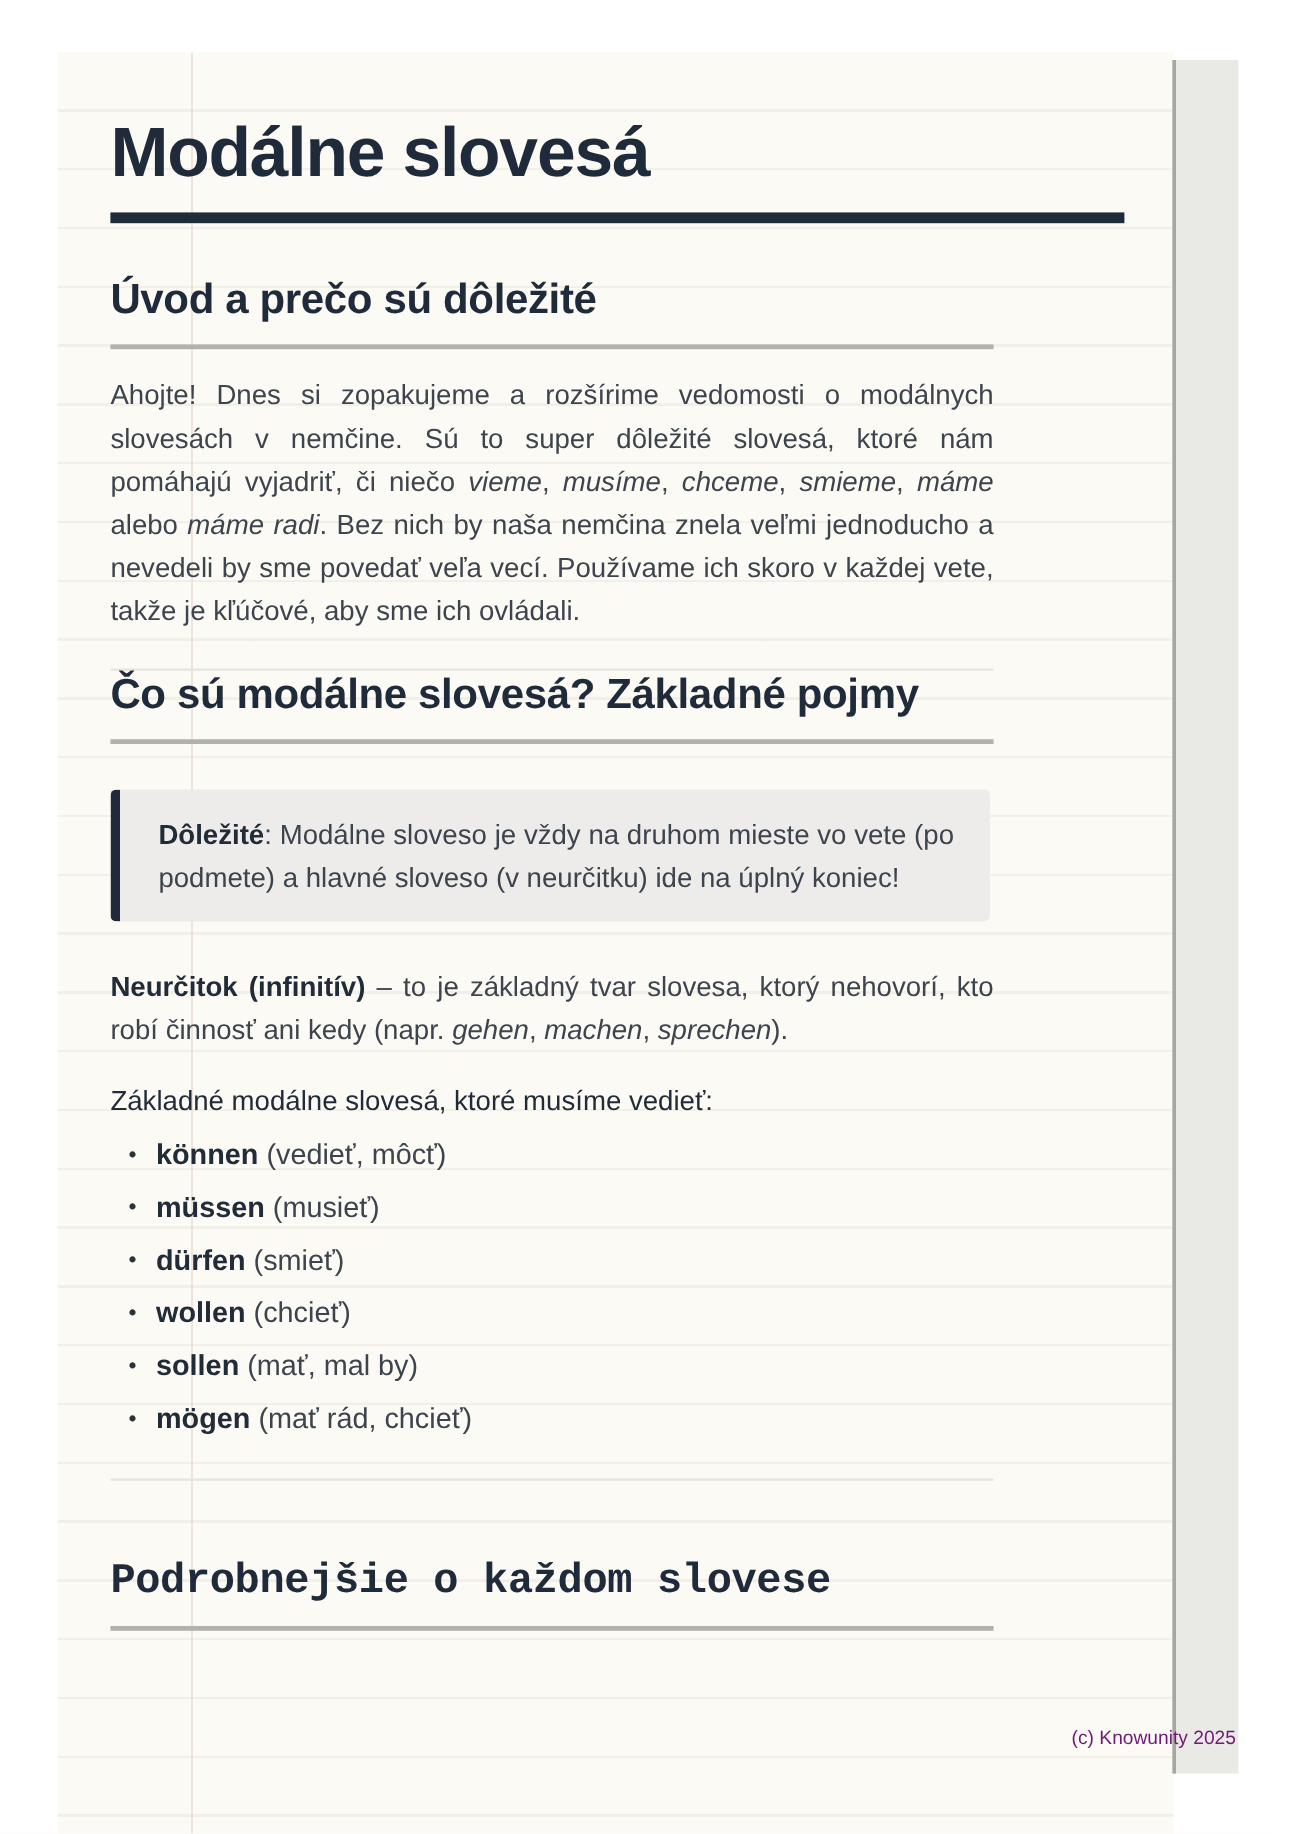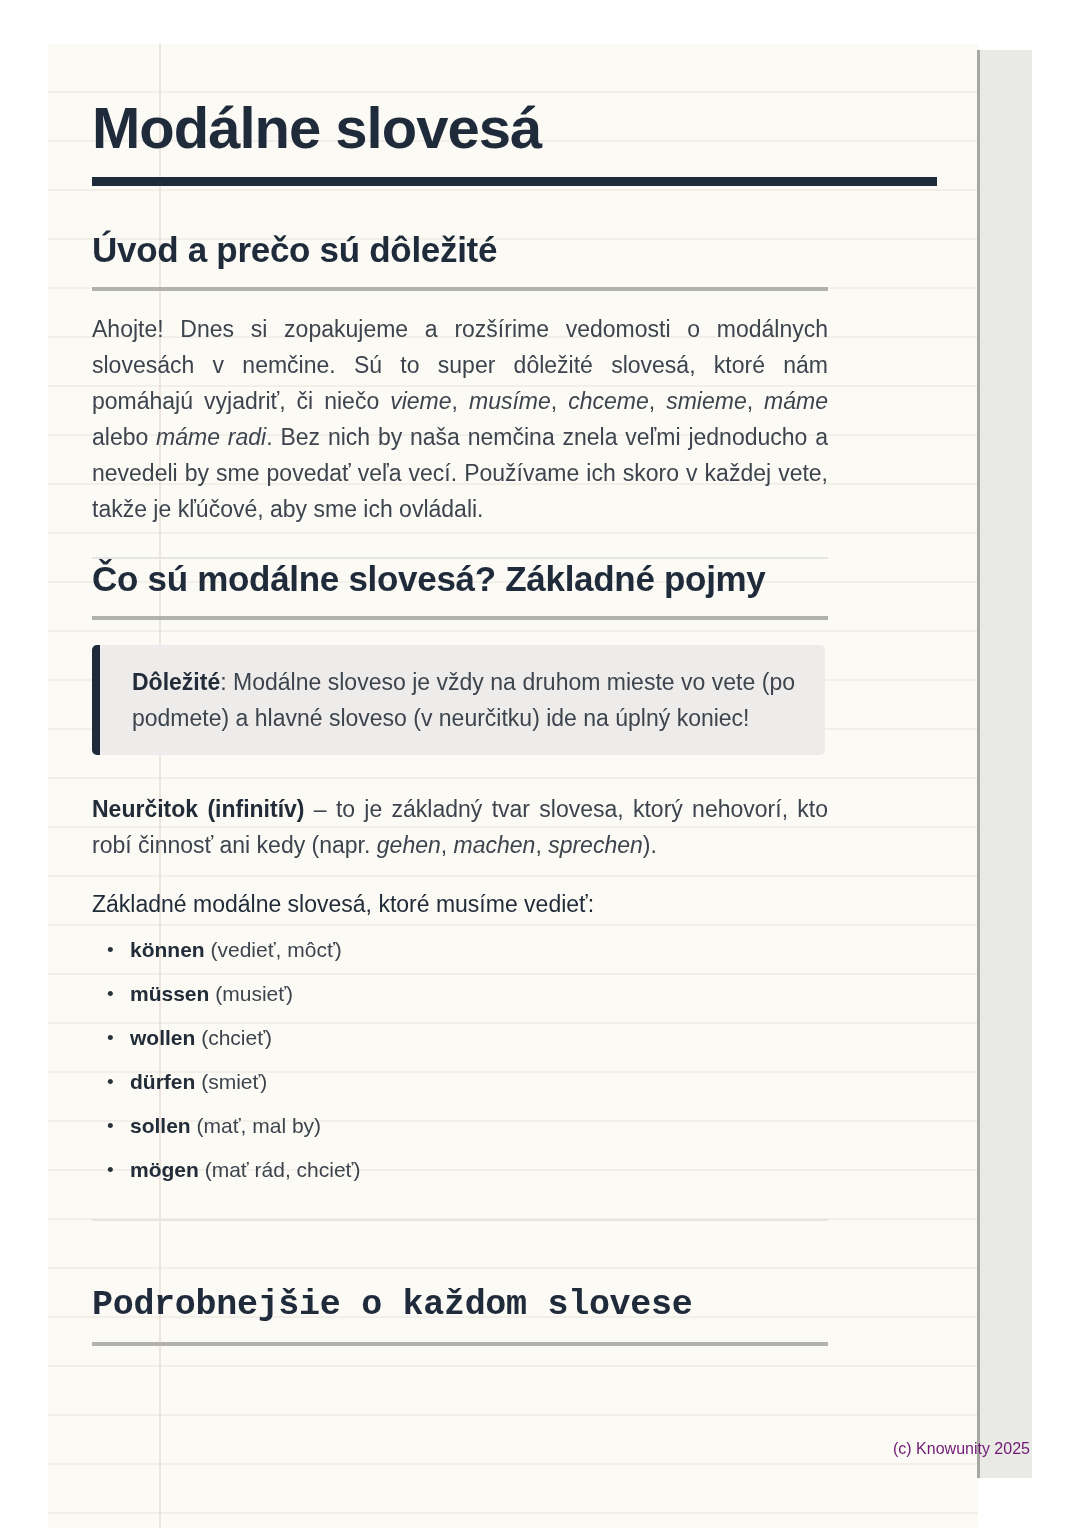--- a/index.html
+++ b/index.html
@@ -92,21 +92,21 @@
   .p-definition { margin-top: 21px; }
   .p-infinitive { margin-top: 36px; }
   .term {
     font-weight: bold;
     color: #222c38;
   }
   .it { font-style: italic; }
 
   
   .callout {
-    margin-top: 25px;
+    margin-top: 38px;
     width: 733px;
     background: #edecea;
     border-left: 8px solid #1f2b3a;
     border-radius: 5px;
     padding: 19px 30px 19px 32px;
   }
   .callout p { margin: 0; }
 
   
   .list-intro {
@@ -115,21 +115,21 @@
     color: #222c38;
     text-align: left;
   }
   ul.verbs {
     list-style: none;
     margin: 10px 0 0 0;
     padding: 0 0 0 38px;
   }
   ul.verbs li {
     position: relative;
-    font-size: 21px;
+    font-size: 24px;
     line-height: 36px;
     margin-bottom: 8px;
   }
   ul.verbs li::before {
     content: "\2022";
     position: absolute;
     left: -23px;
     top: 0;
     font-size: 19px;
     color: #2a323c;
@@ -188,22 +188,22 @@
       <p><span class="term">Dôležité</span><span>: Modálne sloveso je vždy na druhom mieste vo vete (po podmete) a hlavné sloveso (v neurčitku) ide na úplný koniec!</span></p>
     </div>
 
     <p class="p-infinitive"><span class="term">Neurčitok (infinitív)</span><span> – to je základný tvar slovesa, ktorý nehovorí, kto robí činnosť ani kedy (napr. </span><span class="it">gehen</span><span>, </span><span class="it">machen</span><span>, </span><span class="it">sprechen</span><span>).</span></p>
 
     <p class="list-intro">Základné modálne slovesá, ktoré musíme vedieť:</p>
 
     <ul class="verbs">
       <li><span class="term">können</span><span> (vedieť, môcť)</span></li>
       <li><span class="term">müssen</span><span> (musieť)</span></li>
+      <li><span class="term">dürfen</span><span> (smieť)</span></li>
       <li><span class="term">wollen</span><span> (chcieť)</span></li>
-      <li><span class="term">dürfen</span><span> (smieť)</span></li>
       <li><span class="term">sollen</span><span> (mať, mal by)</span></li>
       <li><span class="term">mögen</span><span> (mať rád, chcieť)</span></li>
     </ul>
 
     <div class="section-divider divider-2"></div>
 
     <h2 class="h2-details">Podrobnejšie o každom slovese</h2>
     <div class="heading-rule"></div>
 
   </div>

